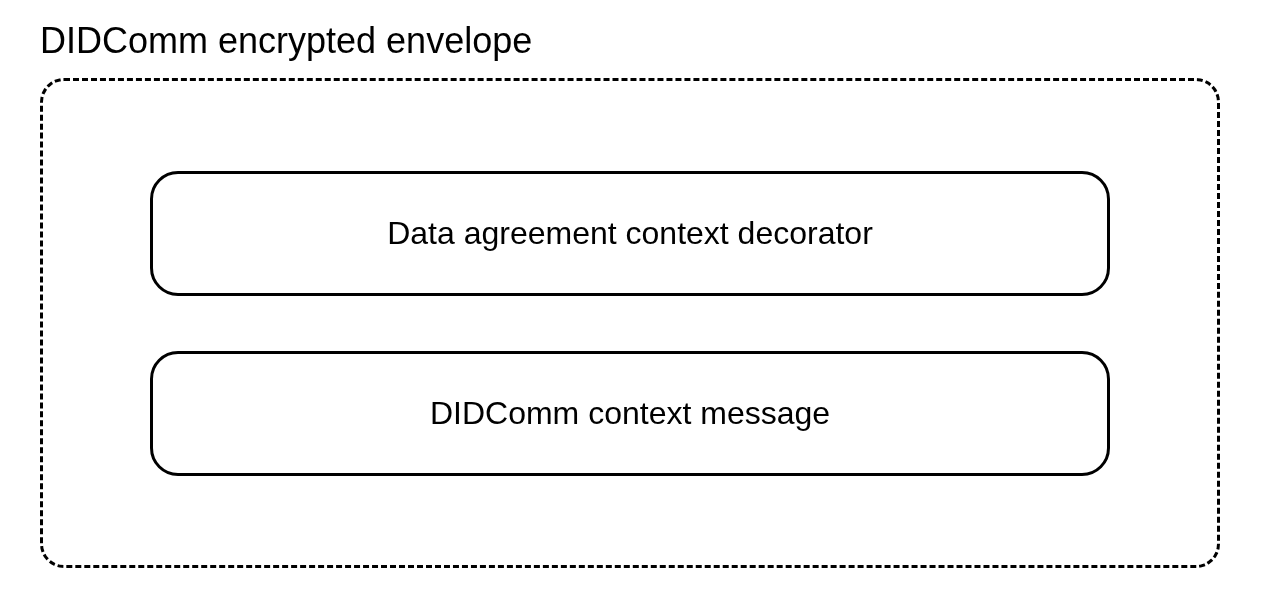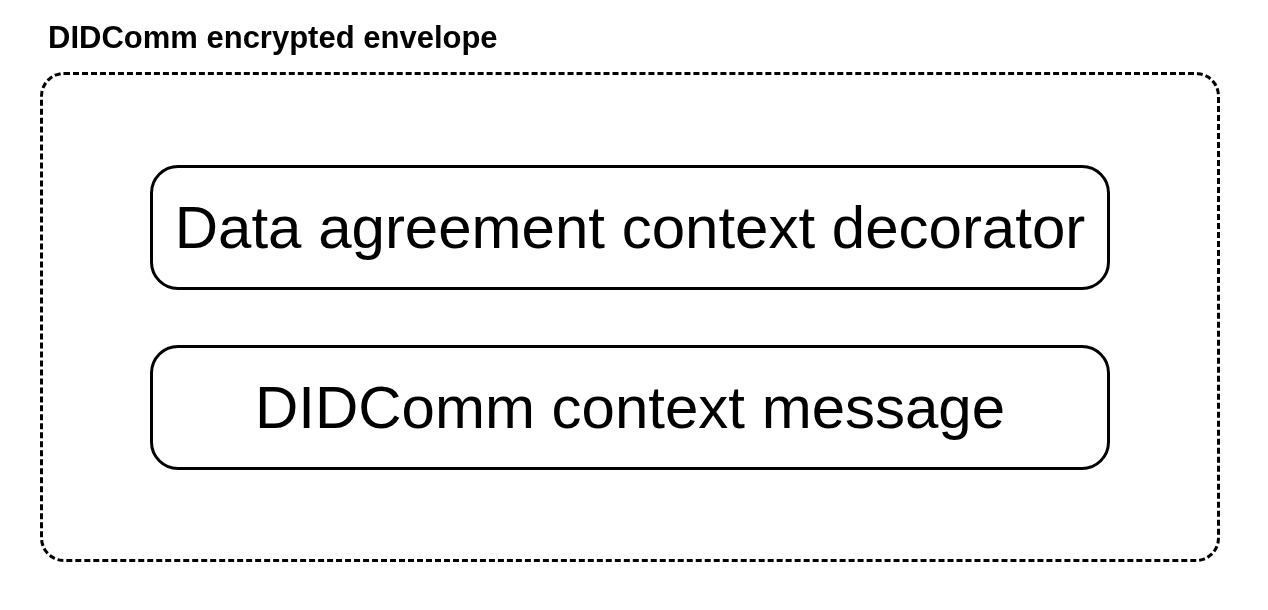--- a/index.html
+++ b/index.html
@@ -8,25 +8,25 @@
       padding: 0;
     }
     body {
       width: 1268px;
       height: 610px;
       background: #ffffff;
       font-family: Arial, Helvetica, sans-serif;
       padding: 20px 40px;
     }
     .envelope-title {
-      font-size: 31px;
+      font-size: 36px;
       color: #000000;
       margin-bottom: 16px;
-      margin-left: 8px;
-      font-weight: 700;
+      margin-left: 0;
+      font-weight: 400;
     }
     .envelope {
       border: 3px dashed #000000;
       border-radius: 24px;
       width: 1180px;
       height: 490px;
       display: flex;
       flex-direction: column;
       justify-content: center;
       align-items: center;
@@ -36,21 +36,21 @@
     .inner-box {
       border: 3px solid #000000;
       border-radius: 28px;
       width: 960px;
       height: 125px;
       display: flex;
       align-items: center;
       justify-content: center;
     }
     .inner-label {
-      font-size: 60px;
+      font-size: 32px;
       color: #000000;
       font-weight: 400;
       text-align: center;
     }
   </style>
 </head>
 <body>
 
 <div class="envelope-title">DIDComm encrypted envelope</div>
 

